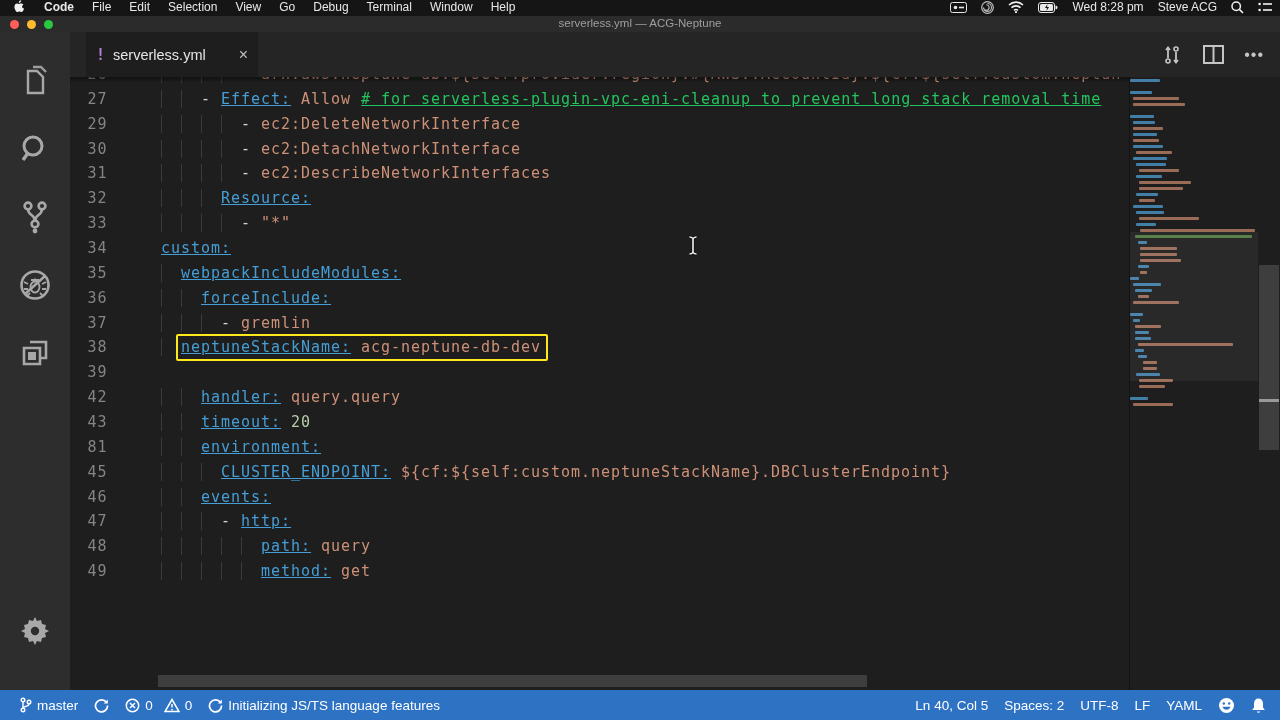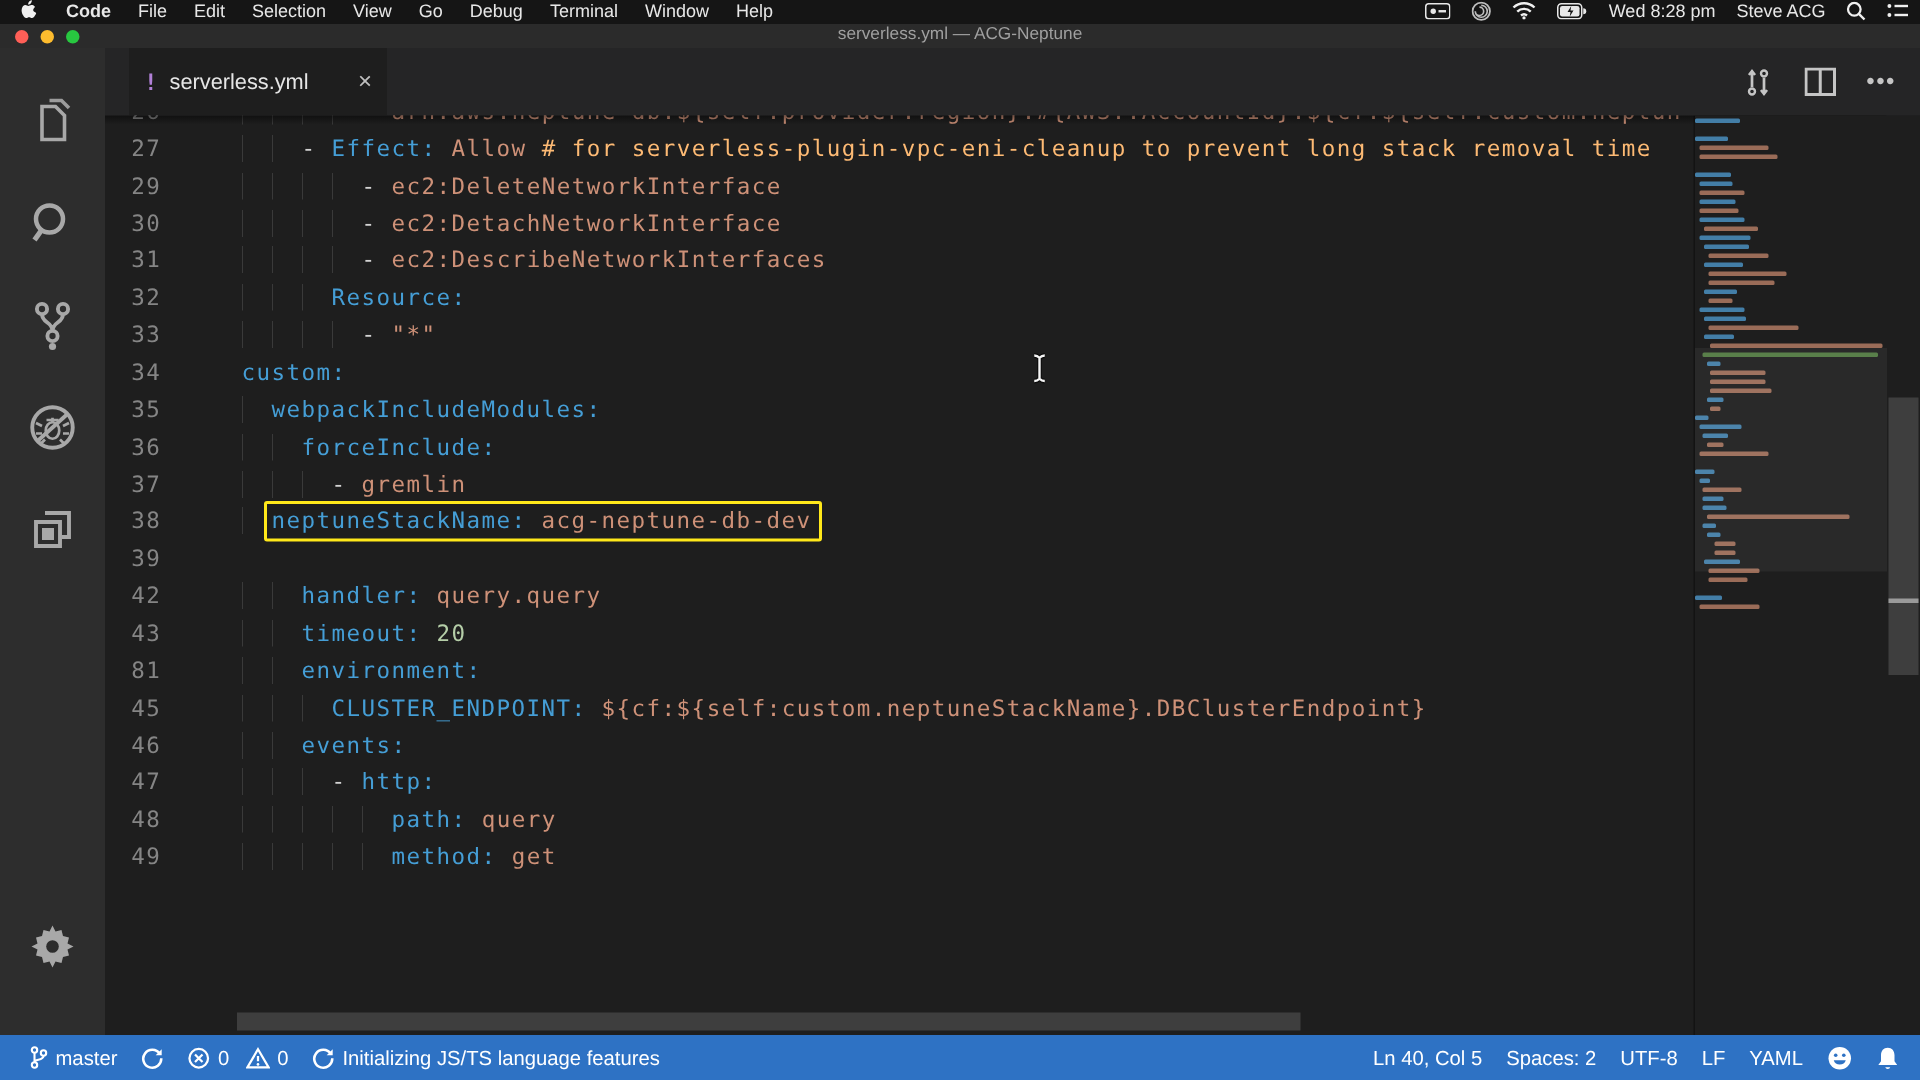--- a/index.html
+++ b/index.html
@@ -47,21 +47,21 @@
   .editorbody { position:relative; flex:1; overflow:hidden; background:#1e1e1e; }
   .shadowtop { position:absolute; left:0; right:150px; top:0; height:6px;
                background:linear-gradient(rgba(0,0,0,.45),transparent); z-index:5; }
   .rows { position:absolute; left:0; top:-15px; right:150px; }
   .code-row { position:relative; height:24.87px; line-height:24.87px; white-space:pre;
               font-family:"DejaVu Sans Mono",monospace; font-size:15px; letter-spacing:0.97px; }
   .code-row .ln { position:absolute; left:0; width:55px; text-align:center; color:#858585; }
   .code-row.current .ln { color:#c6c6c6; }
   .code-row.current { box-shadow:0 1px 0 rgba(130,130,130,.22), 0 -1px 0 rgba(130,130,130,.22); }
   .code-row .code { position:absolute; left:91px; white-space:pre; }
-  .tk-key { color:#459ed6; } .tk-val { color:#ce9178; } .tk-com { color:#fdba74; }
+  .tk-key { color:#459ed6;text-decoration:underline; } .tk-val { color:#ce9178; } .tk-com { color:#22c55e;text-decoration:underline; }
   .tk-num { color:#b5cea8; } .tk-punct { color:#d4d4d4; }
   .guide { box-shadow: inset 1px 0 0 #3a3a3a; }
   .caret { display:inline-block; width:2px; height:18px; background:#ffffff; vertical-align:-4px; }
   .hl-box { position:absolute; left:106px; top:-1.5px; width:372px; height:27px;
             border:2.5px solid #ffe81a; border-radius:2px; pointer-events:none; }
 
   
   .minimap { position:absolute; right:22px; top:0; width:128px; bottom:0; background:#1e1e1e;
              box-shadow:-1px 0 0 rgba(0,0,0,.35); }
   .mmrow { height:6px; position:relative; }

